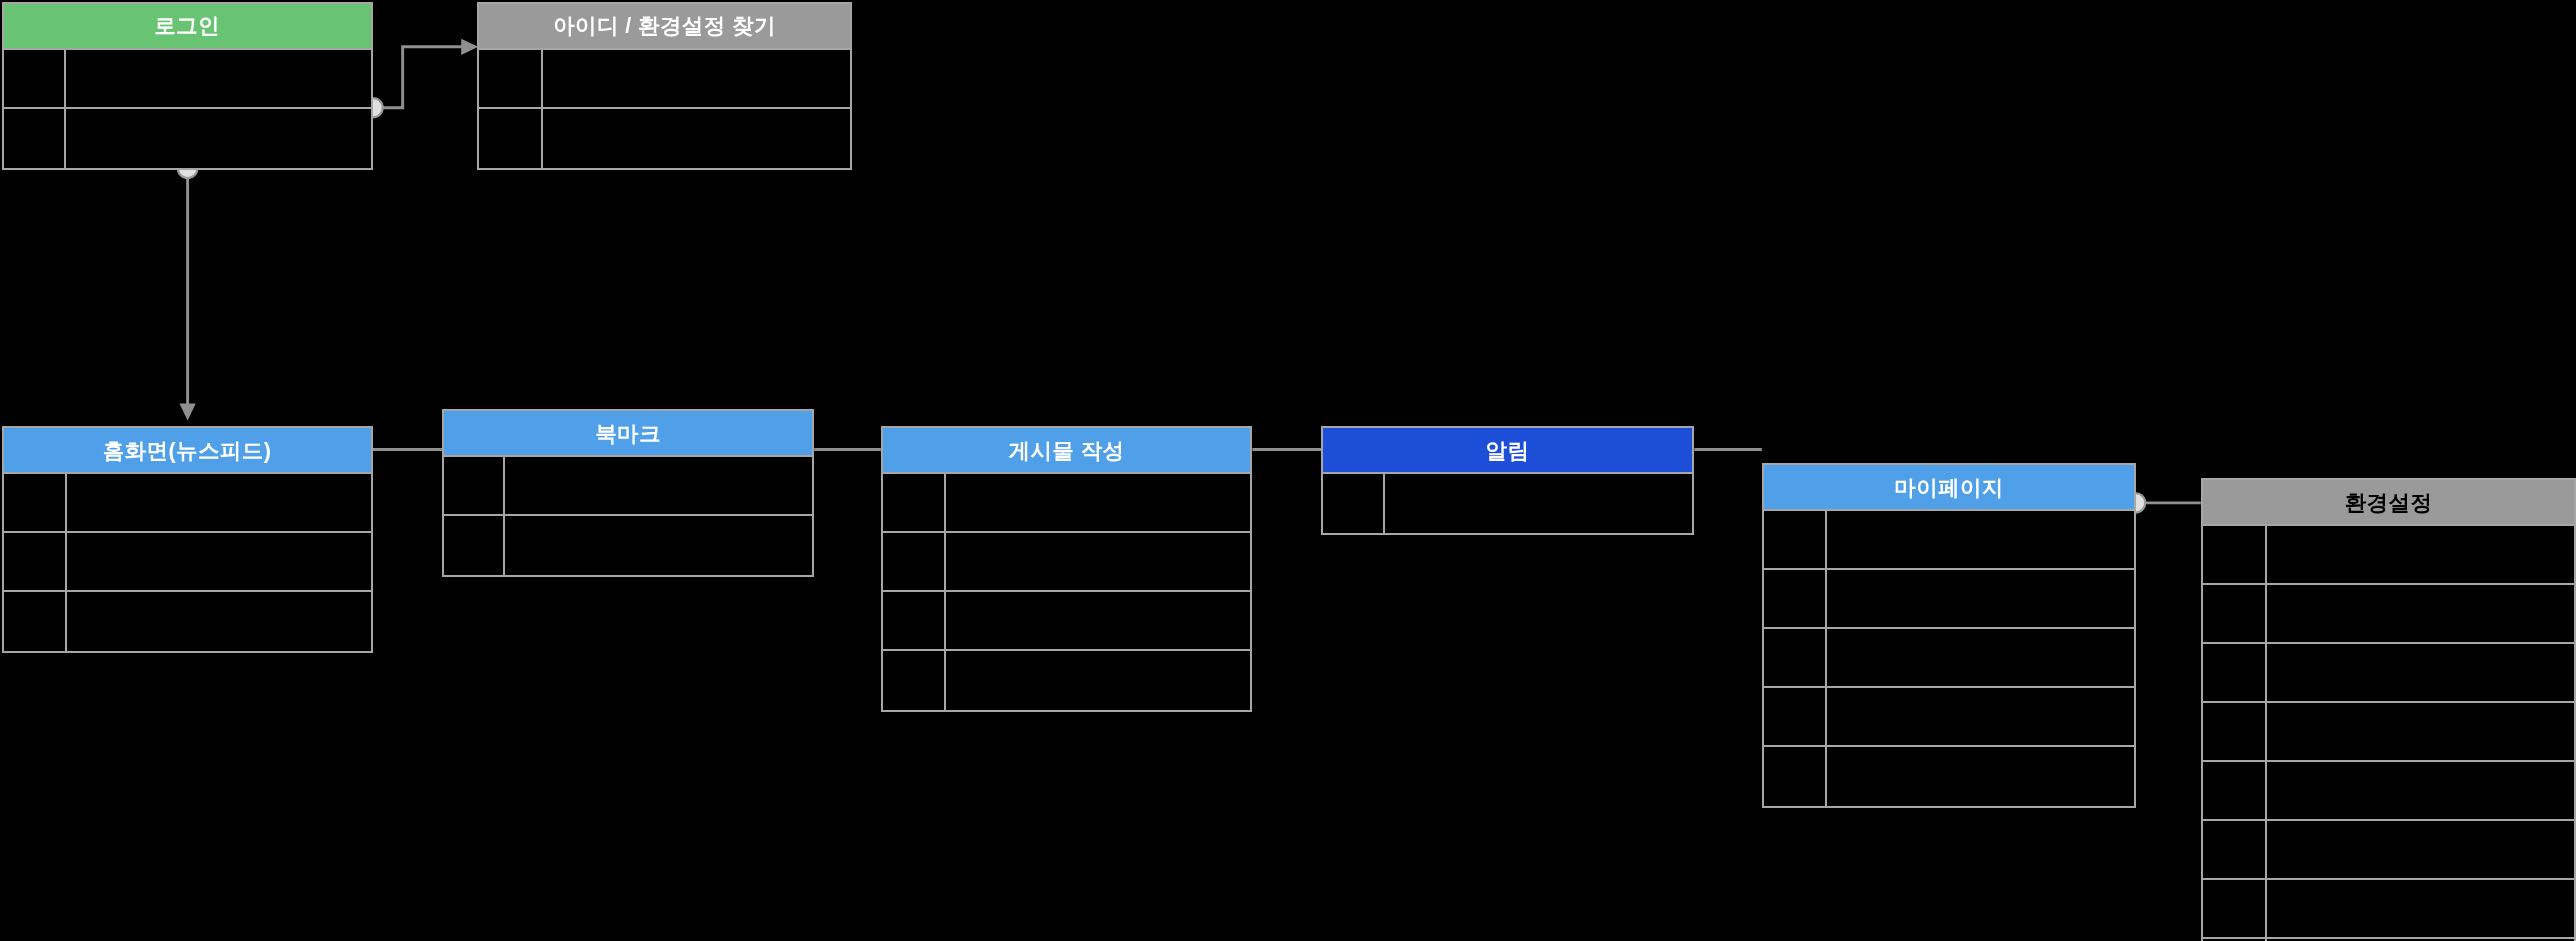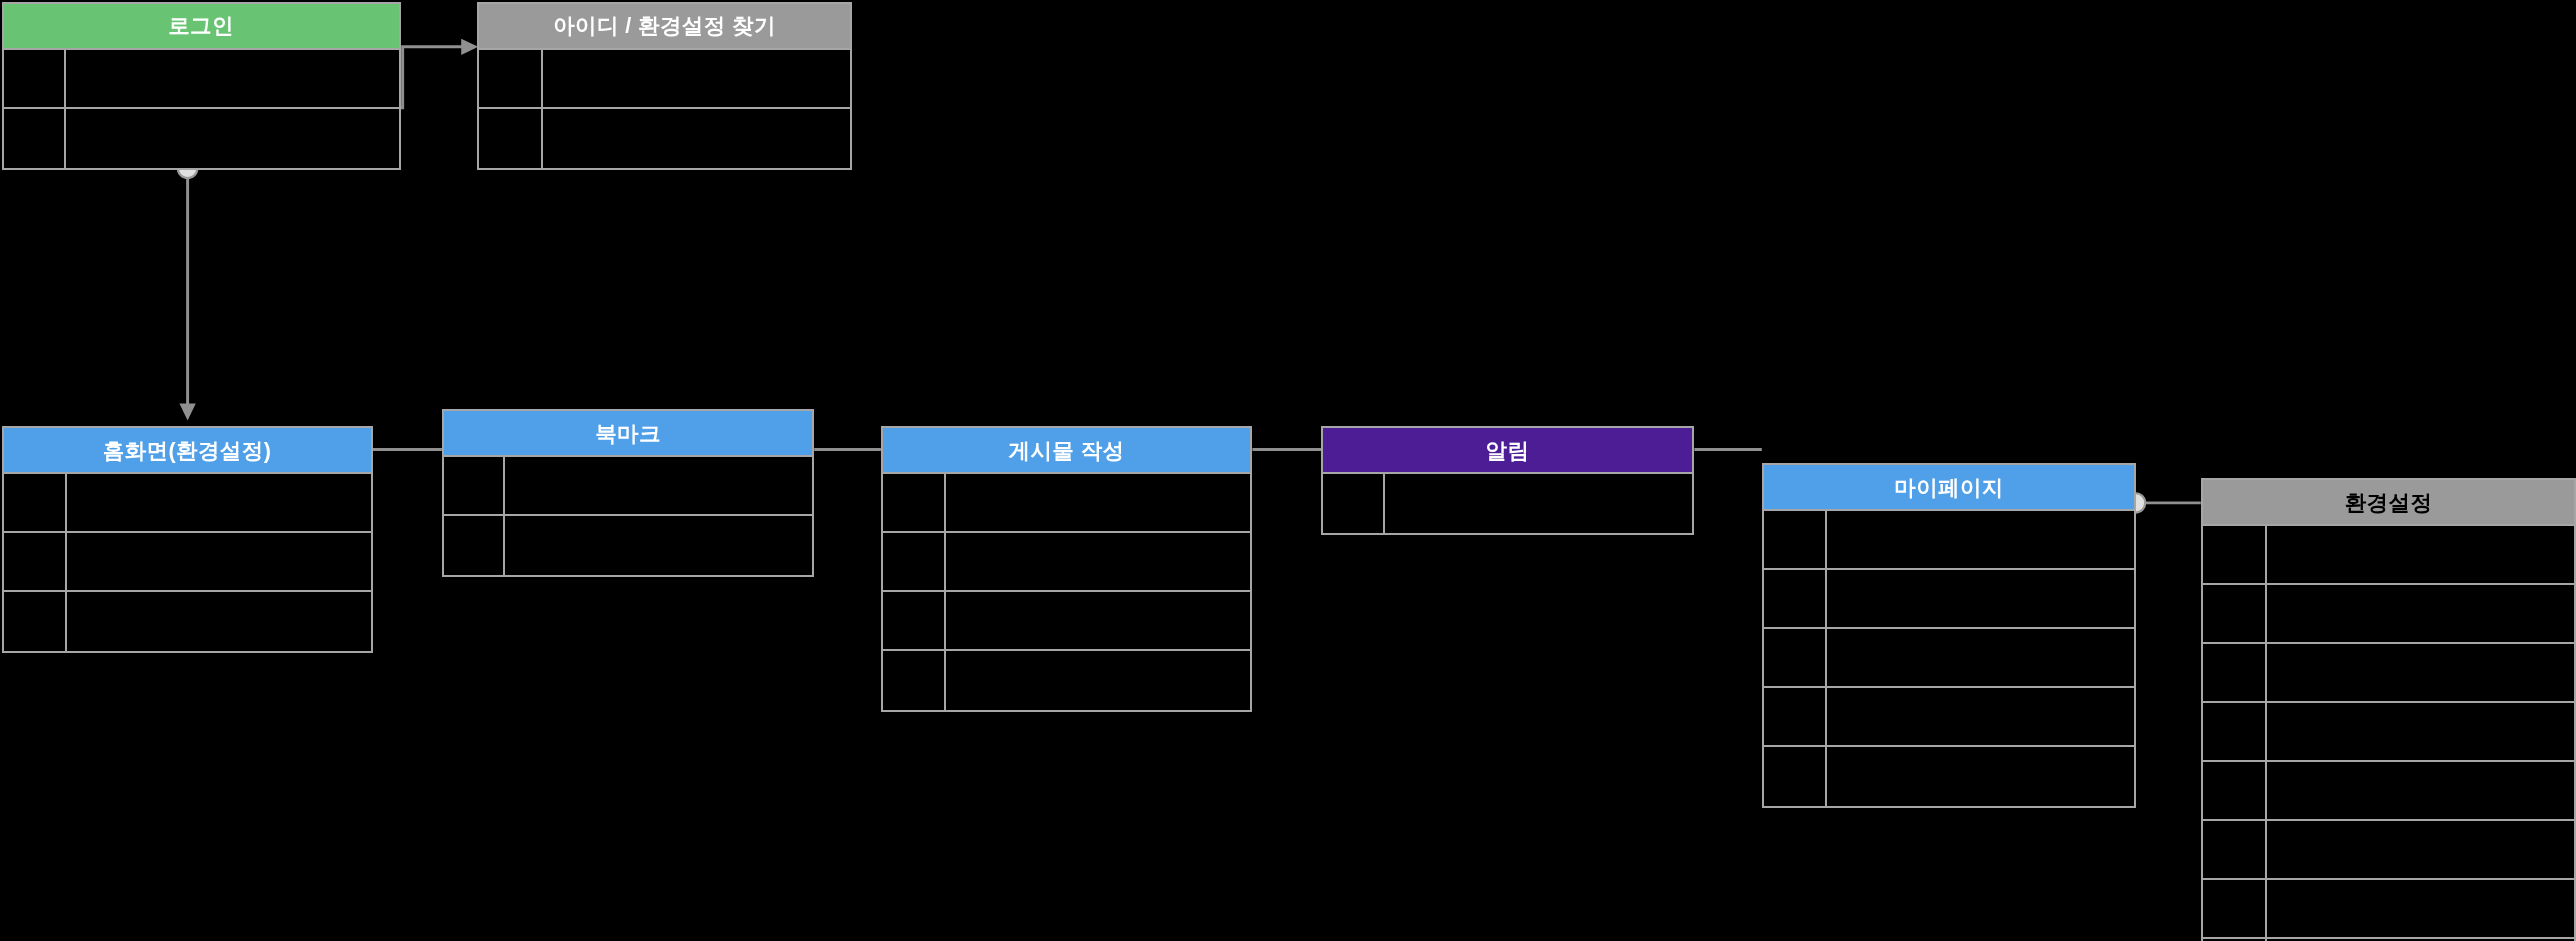--- a/index.html
+++ b/index.html
@@ -90,21 +90,21 @@
       </g>
       <g>
         <polyline points="2285,606 2376,606" fill="none" stroke="#909090" stroke-width="4"></polyline>
       </g>
       <g>
         <polyline points="2880,678 2968,678" fill="none" stroke="#909090" stroke-width="4"></polyline>
         <circle cx="2880" cy="678" r="13" fill="#E0E0E0" stroke="#9A9A9A" stroke-width="3"></circle>
       </g>
     </svg>
 
-  <div class="uibox" style="left: 1.5px; top: 1.5px; width: 399px; border-color: rgb(166, 166, 166);">
+  <div class="uibox" style="left: 1.5px; top: 1.5px; width: 371px; border-color: rgb(166, 166, 166);">
     <div class="hdr" style="height: 46px; background: rgb(104, 195, 114); color: rgb(255, 255, 255); border-bottom-color: rgb(166, 166, 166);">
       <span>로그인</span>
     </div>
     <div class="body">
         <div class="row" style="height: 59px; border-bottom-color: rgb(166, 166, 166);">
           <div class="cell-left" style="width: 62px; border-right-color: rgb(166, 166, 166);"></div>
         </div>
         <div class="row" style="height: 59px; border-bottom-color: rgb(166, 166, 166);">
           <div class="cell-left" style="width: 62px; border-right-color: rgb(166, 166, 166);"></div>
         </div>
@@ -120,21 +120,21 @@
           <div class="cell-left" style="width: 64px; border-right-color: rgb(166, 166, 166);"></div>
         </div>
         <div class="row" style="height: 59px; border-bottom-color: rgb(166, 166, 166);">
           <div class="cell-left" style="width: 64px; border-right-color: rgb(166, 166, 166);"></div>
         </div>
       </div>
   </div>
 
   <div class="uibox" style="left: 1.5px; top: 426px; width: 371px; border-color: rgb(166, 166, 166);">
     <div class="hdr" style="height: 46px; background: rgb(79, 160, 232); color: rgb(255, 255, 255); border-bottom-color: rgb(166, 166, 166);">
-      <span>홈화면(환경설정)</span>
+      <span>홈화면(뉴스피드)</span>
     </div>
     <div class="body">
         <div class="row" style="height: 59px; border-bottom-color: rgb(166, 166, 166);">
           <div class="cell-left" style="width: 63px; border-right-color: rgb(166, 166, 166);"></div>
         </div>
         <div class="row" style="height: 59px; border-bottom-color: rgb(166, 166, 166);">
           <div class="cell-left" style="width: 63px; border-right-color: rgb(166, 166, 166);"></div>
         </div>
         <div class="row" style="height: 59px; border-bottom-color: rgb(166, 166, 166);">
           <div class="cell-left" style="width: 63px; border-right-color: rgb(166, 166, 166);"></div>
@@ -170,21 +170,21 @@
         <div class="row" style="height: 59px; border-bottom-color: rgb(166, 166, 166);">
           <div class="cell-left" style="width: 63px; border-right-color: rgb(166, 166, 166);"></div>
         </div>
         <div class="row" style="height: 59px; border-bottom-color: rgb(166, 166, 166);">
           <div class="cell-left" style="width: 63px; border-right-color: rgb(166, 166, 166);"></div>
         </div>
       </div>
   </div>
 
   <div class="uibox" style="left: 1321px; top: 426px; width: 373px; border-color: rgb(166, 166, 166);">
-    <div class="hdr" style="height: 46px; background: #4c1d95; color: rgb(255, 255, 255); border-bottom-color: rgb(166, 166, 166);">
+    <div class="hdr" style="height: 46px; background: #1d4ed8; color: rgb(255, 255, 255); border-bottom-color: rgb(166, 166, 166);">
       <span>알림</span>
     </div>
     <div class="body">
         <div class="row" style="height: 59px; border-bottom-color: rgb(166, 166, 166);">
           <div class="cell-left" style="width: 62px; border-right-color: rgb(166, 166, 166);"></div>
         </div>
       </div>
   </div>
 
   <div class="uibox" style="left: 1762px; top: 426px; width: 374px; border-color: rgb(166, 166, 166); margin-top: 37px;">

